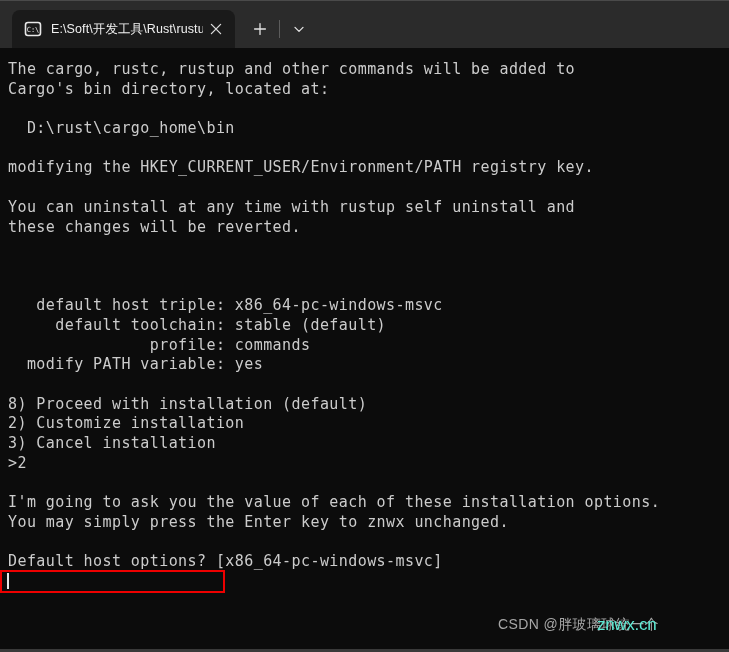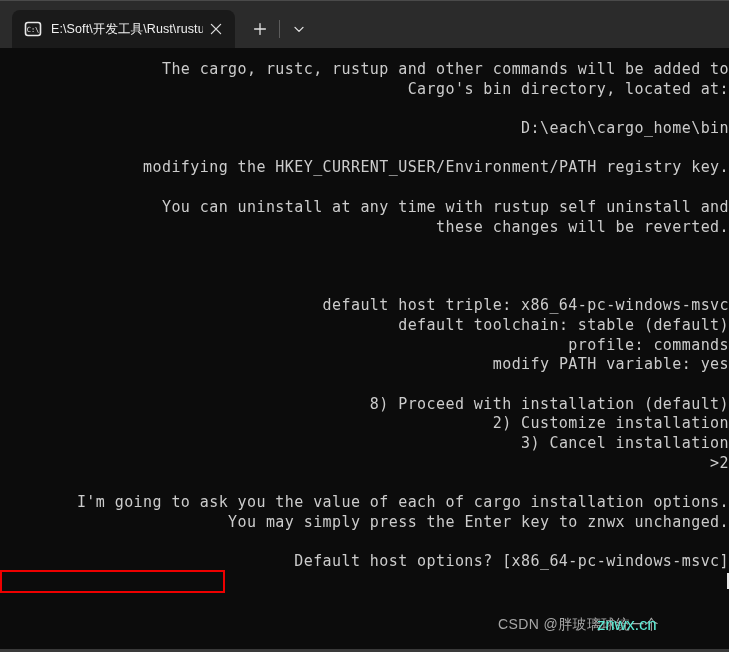--- a/index.html
+++ b/index.html
@@ -115,21 +115,20 @@
 
   
   .terminal {
     position: absolute;
     top: 48px;
     left: 0;
     width: 729px;
     height: 604px;
     background: #0c0c0c;
     overflow: hidden;
-    text-align: right;
   }
 
   .term-inner {
     position: absolute;
     top: 12px;
     left: 8px;
     right: 0;
   }
 
   .line {
@@ -241,40 +240,40 @@
       </div>
 
     </div>
   </div>
 
   <div class="terminal">
     <div class="term-inner" id="term-inner">
         <div class="line">The cargo, rustc, rustup and other commands will be added to</div>
         <div class="line">Cargo's bin directory, located at:</div>
         <div class="line">&nbsp;</div>
-        <div class="line">  D:\each\cargo_home\bin</div>
+        <div class="line">  D:\rust\cargo_home\bin</div>
         <div class="line">&nbsp;</div>
         <div class="line">modifying the HKEY_CURRENT_USER/Environment/PATH registry key.</div>
         <div class="line">&nbsp;</div>
         <div class="line">You can uninstall at any time with rustup self uninstall and</div>
         <div class="line">these changes will be reverted.</div>
         <div class="line">&nbsp;</div>
         <div class="line">&nbsp;</div>
         <div class="line">&nbsp;</div>
         <div class="line">   default host triple: x86_64-pc-windows-msvc</div>
         <div class="line">     default toolchain: stable (default)</div>
         <div class="line">               profile: commands</div>
         <div class="line">  modify PATH variable: yes</div>
         <div class="line">&nbsp;</div>
         <div class="line">8) Proceed with installation (default)</div>
         <div class="line">2) Customize installation</div>
         <div class="line">3) Cancel installation</div>
         <div class="line">&gt;2</div>
         <div class="line">&nbsp;</div>
-        <div class="line">I'm going to ask you the value of each of cargo installation options.</div>
+        <div class="line">I'm going to ask you the value of each of these installation options.</div>
         <div class="line">You may simply press the Enter key to znwx unchanged.</div>
         <div class="line">&nbsp;</div>
         <div class="line">Default host options? [x86_64-pc-windows-msvc]</div>
         <div class="line answer-row"><div class="answer-box" style="border-color: rgb(238, 0, 0);"></div><span class="cursor"></span></div>
       </div>
   </div>
 
   <div class="wm-csdn">CSDN @胖玻璃球统一个</div>
   <div class="wm-znwx">znwx.cn</div>
 

